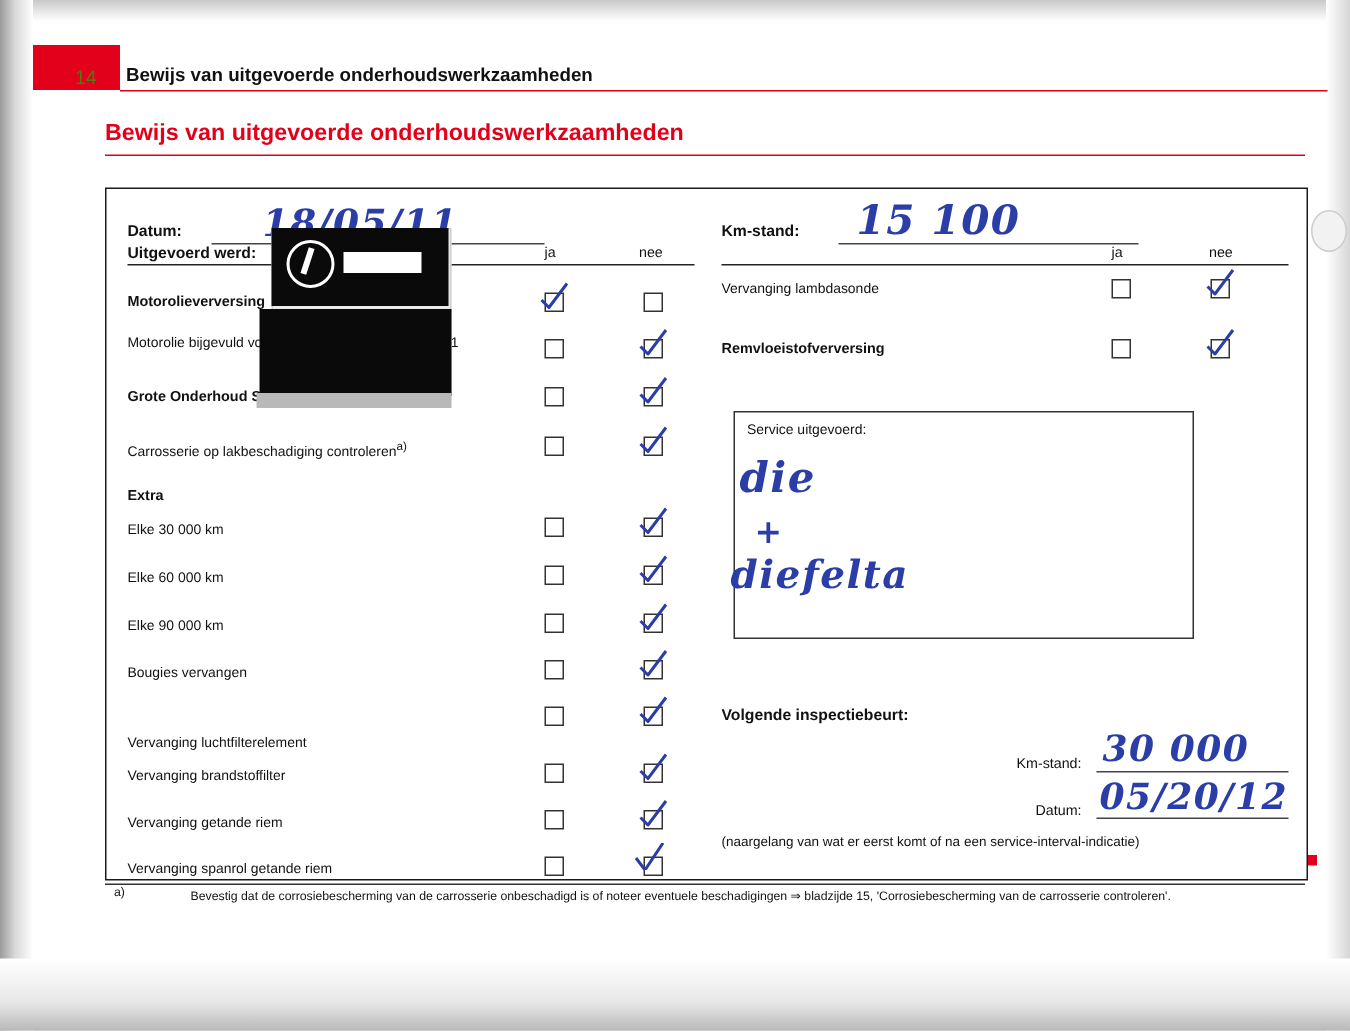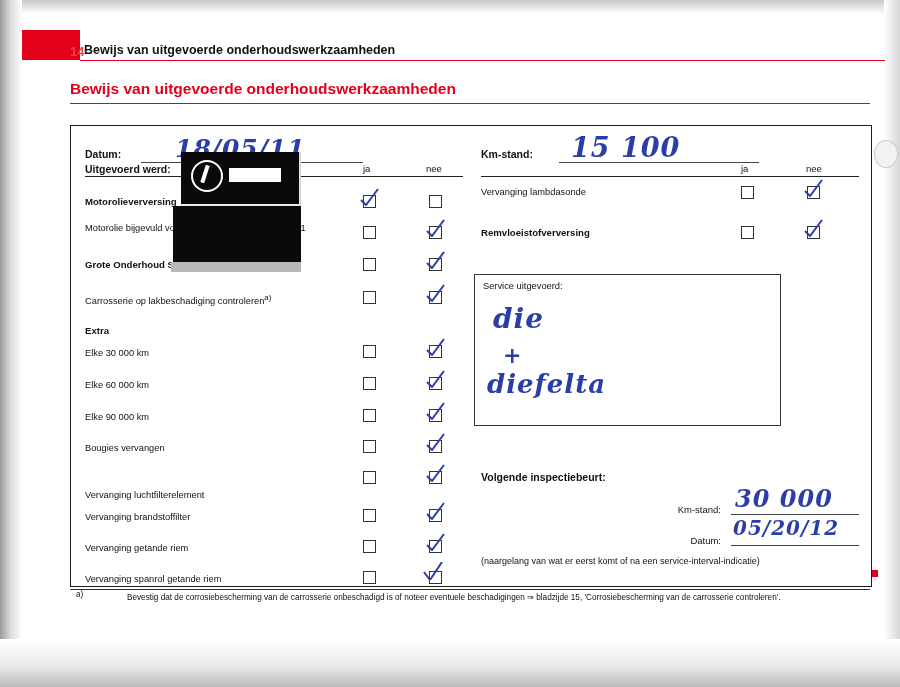--- a/index.html
+++ b/index.html
@@ -60,24 +60,23 @@
   
   .page-tab {
     position: absolute;
     left: 22px; top: 30px;
     width: 58px; height: 30px;
     background: #e2001a;
   }
   .page-tab-num {
     position: absolute;
     left: 50px; top: 44px;
-    color: #ef4444;
+    color: #4d7c0f;
     font-size: 13px;
-    font-weight: bold;
-    margin-left: 20px;
+    font-weight: normal;
   }
   .header-strip {
     position: absolute;
     left: 80px; top: 30px;
     width: 805px; height: 30px;
     border-bottom: 1.6px solid #e2001a;
   }
   .header-title {
     position: absolute;
     left: 84px; top: 43px;
@@ -161,21 +160,21 @@
   }
   .tick {
     position: absolute;
     width: 20px; height: 18px;
     pointer-events: none;
   }
 
   
   .stamp-box {
     position: absolute;
-    left: 403px; top: 148px;
+    left: 418px; top: 148px;
     width: 305px; height: 150px;
     border: 1.2px solid #333;
     background: #fff;
     text-align: right;
   }
   .stamp-label {
     position: absolute;
     left: 8px; top: 6px;
     font-size: 9.3px;
     color: #111;
@@ -439,21 +438,21 @@
     <div class="stamp-black2"></div>
     <div class="stamp-grey-strip"></div>
 
     <div class="next-title">Volgende inspectiebeurt:</div>
     <div class="next-lbl" style="left:560px; top:378px; width:90px;">Km-stand:</div>
     <div class="hand-line" style="left:660px; top:388px; width:128px;"></div>
     <div class="hand" style="left:664px; top:358px; font-size:24px;">30 000</div>
 
     <div class="next-lbl" style="left:560px; top:409px; width:90px;">Datum:</div>
     <div class="hand-line" style="left:660px; top:419px; width:128px;"></div>
-    <div class="hand" style="left:662px; top:390px; font-size:20px;">05/20/12</div>
+    <div class="hand" style="left:662px; top:390px; font-size:24px;">05/20/12</div>
 
     <div class="next-note">(naargelang van wat er eerst komt of na een service-interval-indicatie)</div>
   </div>
 
   <div class="footnote-rule"></div>
   <div class="footnote-sup">a)</div>
   <div class="footnote">Bevestig dat de corrosiebescherming van de carrosserie onbeschadigd is of noteer eventuele beschadigingen ⇒ bladzijde 15, 'Corrosiebescherming van de carrosserie controleren'.</div>
 
 </div>
 

